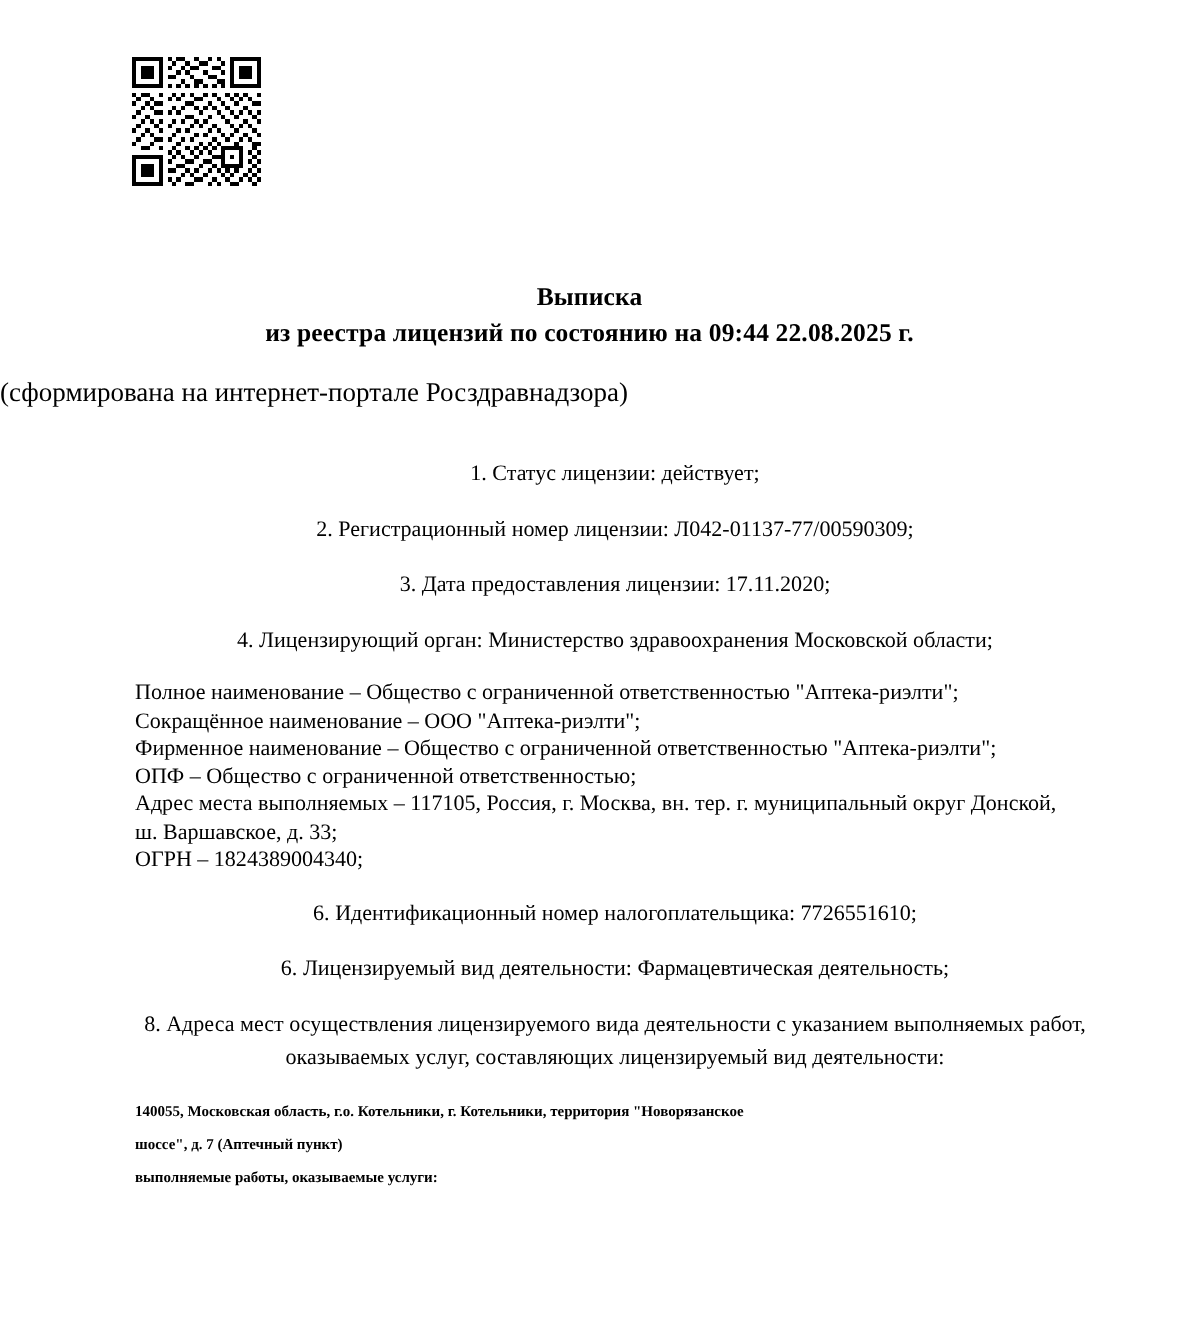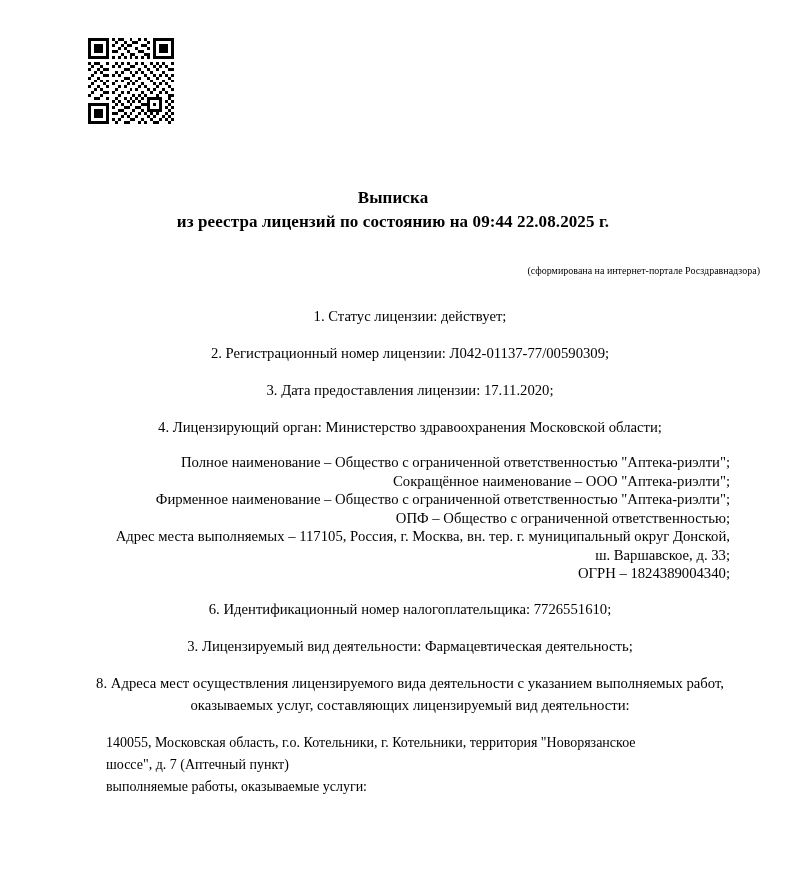--- a/index.html
+++ b/index.html
@@ -52,24 +52,24 @@
   .doc-title-line2 {
     font-size: 17px;
     font-weight: bold;
     line-height: 24px;
     letter-spacing: 0.1px;
   }
 
   .subtitle {
     position: absolute;
     left: 0;
-    top: 262px;
+    top: 252px;
     width: 760px;
-    text-align: right;
-    font-size: 10px;
+    text-align: left;
+    font-size: 18px;
     line-height: 18px;
   }
 
   
   .body-wrap {
     position: absolute;
     left: 90px;
     top: 305px;
     width: 640px;
   }
@@ -80,28 +80,28 @@
     text-align: center;
     margin: 0 0 15px 0;
   }
   .item:last-child { margin-bottom: 0; }
 
   
   .details {
     font-size: 14.7px;
     line-height: 18.5px;
     margin: 0 0 15px 0;
-    text-align: right;
   }
   .details .dline { white-space: nowrap; }
 
   .addr-block {
-    font-size: 14px;
+    font-size: 10px;
     line-height: 22px;
-    margin: 16px;
+    margin: 0;
+    font-weight: bold;
   }
   .addr-block .aline { }
 </style>
 </head>
 <body>
 
 <div class="page">
 
   <div class="qr-wrap">
     <svg viewBox="0 0 29 29" shape-rendering="crispEdges">
@@ -405,21 +405,21 @@
       <div class="dline">Сокращённое наименование – ООО "Аптека-риэлти";</div>
       <div class="dline">Фирменное наименование – Общество с ограниченной ответственностью "Аптека-риэлти";</div>
       <div class="dline">ОПФ – Общество с ограниченной ответственностью;</div>
       <div class="dline">Адрес места выполняемых – 117105, Россия, г. Москва, вн. тер. г. муниципальный округ Донской,</div>
       <div class="dline">ш. Варшавское, д. 33;</div>
       <div class="dline">ОГРН – 1824389004340;</div>
     </div>
 
     <p class="item">6. Идентификационный номер налогоплательщика: 7726551610;</p>
 
-    <p class="item">3. Лицензируемый вид деятельности: Фармацевтическая деятельность;</p>
+    <p class="item">6. Лицензируемый вид деятельности: Фармацевтическая деятельность;</p>
 
     <p class="item">8. Адреса мест осуществления лицензируемого вида деятельности с указанием выполняемых работ, оказываемых услуг, составляющих лицензируемый вид деятельности:</p>
 
     <div class="addr-block">
       <div class="aline">140055, Московская область, г.о. Котельники, г. Котельники, территория "Новорязанское</div>
       <div class="aline">шоссе", д. 7 (Аптечный пункт)</div>
       <div class="aline">выполняемые работы, оказываемые услуги:</div>
     </div>
 
   </div>

